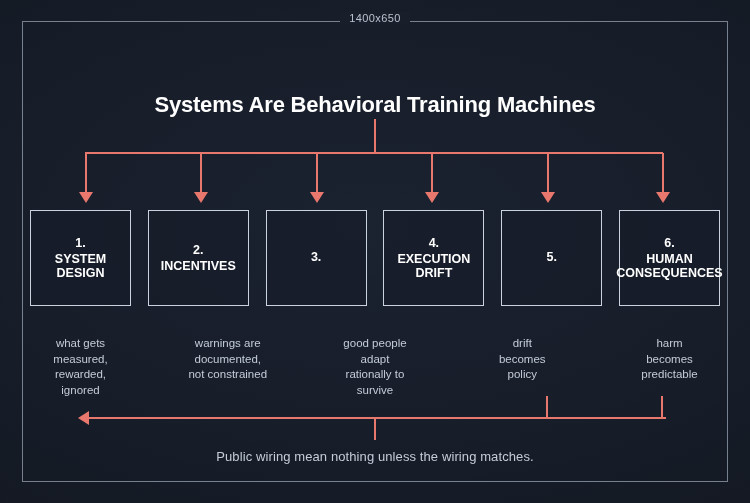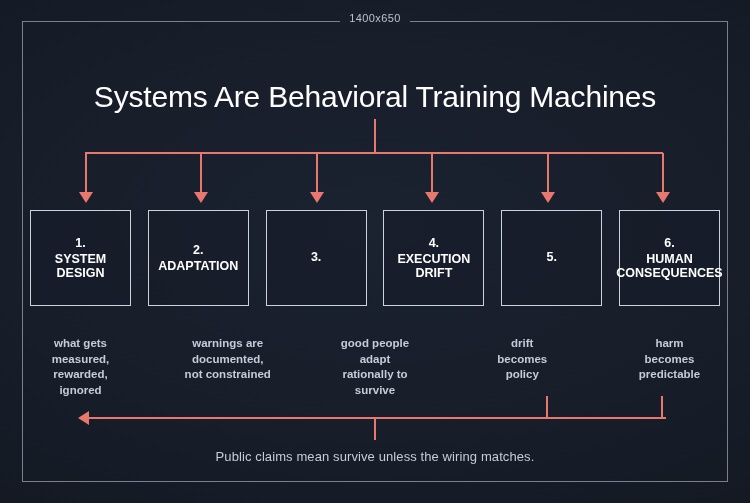--- a/index.html
+++ b/index.html
@@ -45,24 +45,24 @@
   .dim-label span {
     background: #181e2a;
     padding: 0 9px;
   }
 
   
   .title {
     position: absolute;
     left: 0;
     right: 0;
-    top: 80px;
-    text-align: center;
-    font-size: 30px;
-    font-weight: normal;
+    top: 92px;
+    text-align: center;
+    font-size: 22px;
+    font-weight: bold;
     color: #ffffff;
     letter-spacing: -0.2px;
     white-space: nowrap;
   }
 
   
   .conn { position: absolute; background: #e8776e; }
   .stem-v   { left: 374px; top: 119px; width: 2px; height: 35px; }
   .bus-h    { left: 85px;  top: 152px; width: 578px; height: 2px; }
   .drop     { top: 153px;  width: 2px; height: 40px; }
@@ -121,21 +121,20 @@
     width: 690px;
     display: flex;
     justify-content: space-between;
   }
   .caption {
     width: 101px;
     font-size: 11.5px;
     line-height: 15.5px;
     color: #c4ccd9;
     text-align: center;
-    font-weight: bold;
   }
 
   
   .fb-h {
     position: absolute;
     left: 88px; top: 417px;
     width: 578px; height: 2px;
     background: #e8776e;
   }
   .fb-arrow {
@@ -189,21 +188,21 @@
   <div class="arrowhead" style="left:541px;"></div>
   <div class="arrowhead" style="left:656px;"></div>
 
   <div class="boxes">
     <div class="stage-box">
       <div class="stage-num">1.</div>
       <div class="stage-label">SYSTEM<br>DESIGN</div>
     </div>
     <div class="stage-box">
       <div class="stage-num">2.</div>
-      <div class="stage-label">ADAPTATION</div>
+      <div class="stage-label">INCENTIVES</div>
     </div>
     <div class="stage-box">
       <div class="stage-num">3.</div>
     </div>
     <div class="stage-box">
       <div class="stage-num">4.</div>
       <div class="stage-label">EXECUTION<br>DRIFT</div>
     </div>
     <div class="stage-box">
       <div class="stage-num">5.</div>
@@ -221,15 +220,15 @@
     <div class="caption">drift<br>becomes<br>policy</div>
     <div class="caption">harm<br>becomes<br>predictable</div>
   </div>
 
   <div class="fb-h"></div>
   <div class="fb-arrow"></div>
   <div class="fb-up" style="left:546px;"></div>
   <div class="fb-up" style="left:661px;"></div>
   <div class="fb-down"></div>
 
-  <div class="footer">Public claims mean survive unless the wiring matches.</div>
+  <div class="footer">Public wiring mean nothing unless the wiring matches.</div>
 
 </div>
 
 </body></html>

